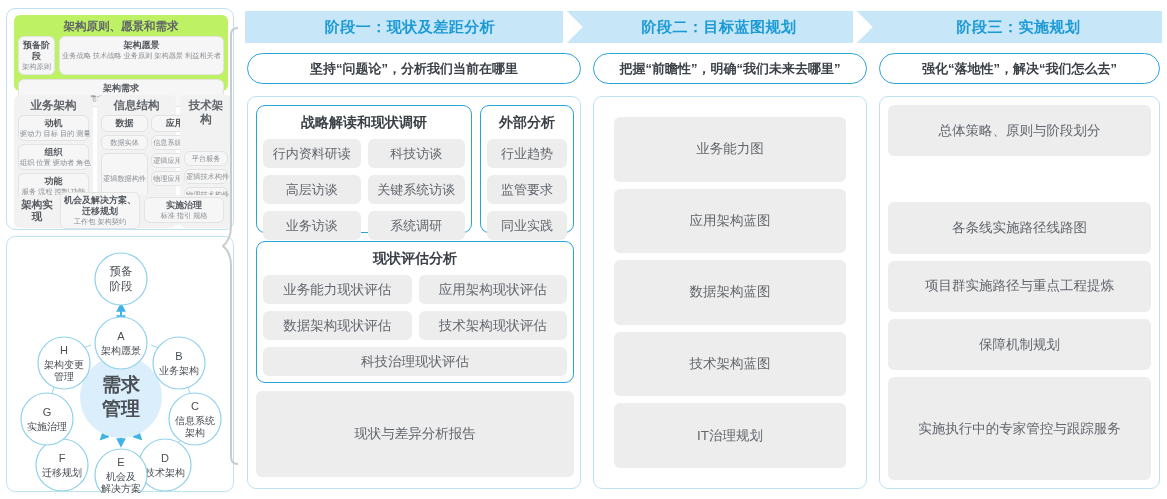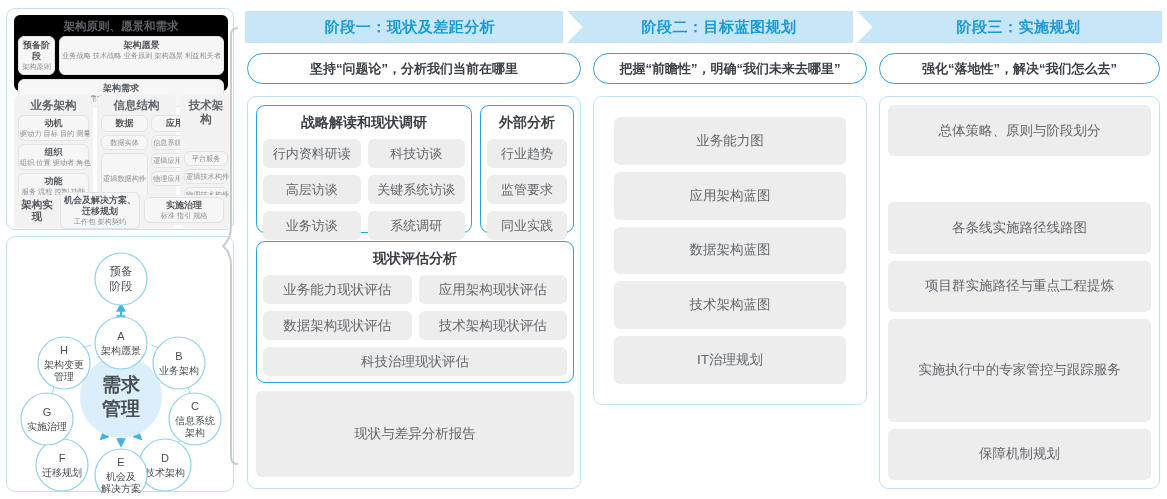--- a/index.html
+++ b/index.html
@@ -12,21 +12,21 @@
 
   
   .left-col{position:absolute;left:6px;top:8px;width:228px;height:484px;}
   .panel{
     border:1.4px solid #bfe2f2;border-radius:9px;background:#fff;
     box-sizing:border-box;
   }
   .togaf-panel{position:absolute;left:0;top:0;width:228px;height:222px;padding:6px 7px;}
   .cycle-panel{position:absolute;left:0;top:228px;width:228px;height:256px;}
 
-  .grp{background:#000000;border-radius:6px;box-sizing:border-box;}
+  .grp{background:#bef264;border-radius:6px;box-sizing:border-box;}
   .grp-title{
     text-align:center;font-weight:bold;color:#5f6368;
   }
   .cell{
     background:#f6f6f6;border:1px solid #e3e3e3;border-radius:6px;
     text-align:center;box-sizing:border-box;color:#6b7075;
   }
   .cell b{display:block;color:#55595e;font-size:9px;line-height:11px;}
   .cell span{display:block;font-size:7.2px;line-height:9px;color:#8a8f94;white-space:nowrap;}
 
@@ -341,34 +341,34 @@
           <div class="chip">应用架构现状评估</div>
           <div class="chip">数据架构现状评估</div>
           <div class="chip">技术架构现状评估</div>
           <div class="chip full">科技治理现状评估</div>
         </div>
       </div>
 
       <div class="chip" style="position:absolute;left:8px;top:294px;width:318px;height:86px;">现状与差异分析报告</div>
     </div>
 
-    <div class="colpanel" style="left:348px;top:85px;width:274px;height:309px;padding:20px;">
+    <div class="colpanel" style="left:348px;top:85px;width:274px;height:393px;padding:20px;">
       <div class="stack" style="height:100%;">
         <div class="chip" style="flex:1;">业务能力图</div>
         <div class="chip" style="flex:1;">应用架构蓝图</div>
         <div class="chip" style="flex:1;">数据架构蓝图</div>
         <div class="chip" style="flex:1;">技术架构蓝图</div>
         <div class="chip" style="flex:1;">IT治理规划</div>
       </div>
     </div>
 
     <div class="colpanel" style="left:634px;top:85px;width:281px;height:393px;padding:8px;">
       <div class="stack" style="height:100%;">
         <div class="chip" style="flex:1;">总体策略、原则与阶段划分</div>
         <div class="chip" style="flex:1;margin-top:39px;">各条线实施路径线路图</div>
         <div class="chip" style="flex:1;">项目群实施路径与重点工程提炼</div>
+        <div class="chip" style="flex:1;">保障机制规划</div>
         <div class="chip" style="flex:2;">实施执行中的专家管控与跟踪服务</div>
-        <div class="chip" style="flex:1;">保障机制规划</div>
       </div>
     </div>
 
   </div>
 </div>
 
 </body></html>

